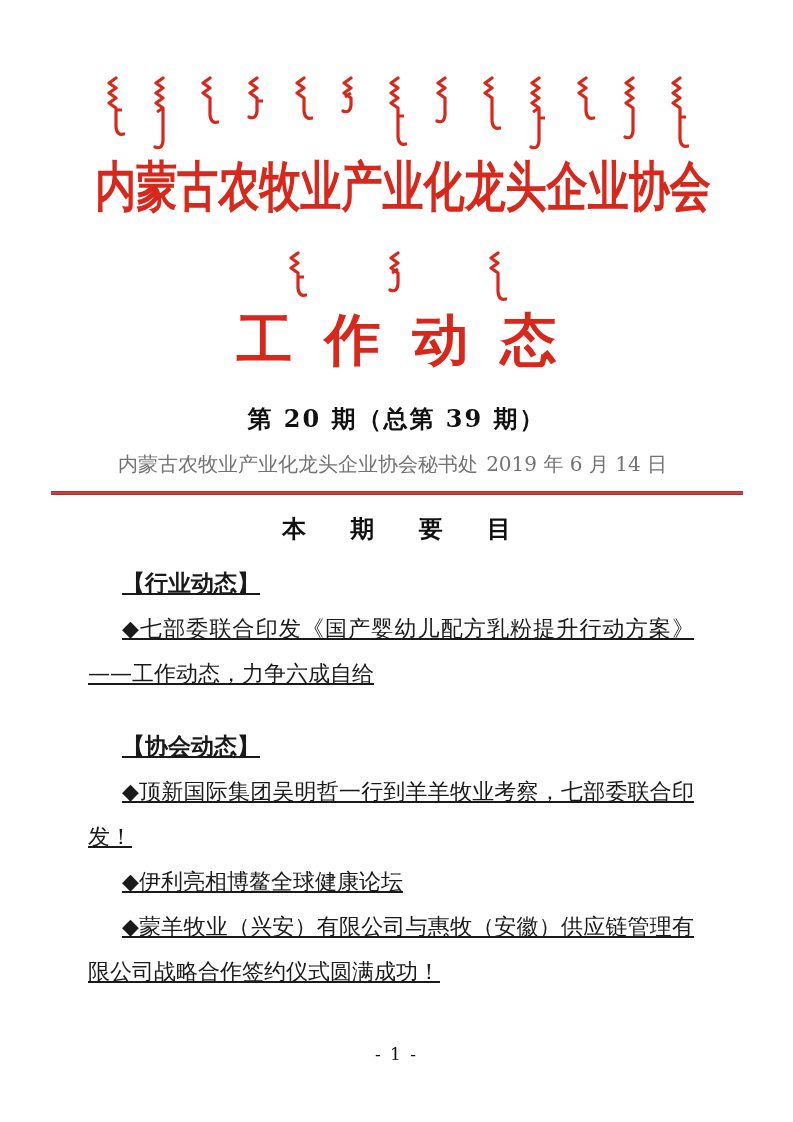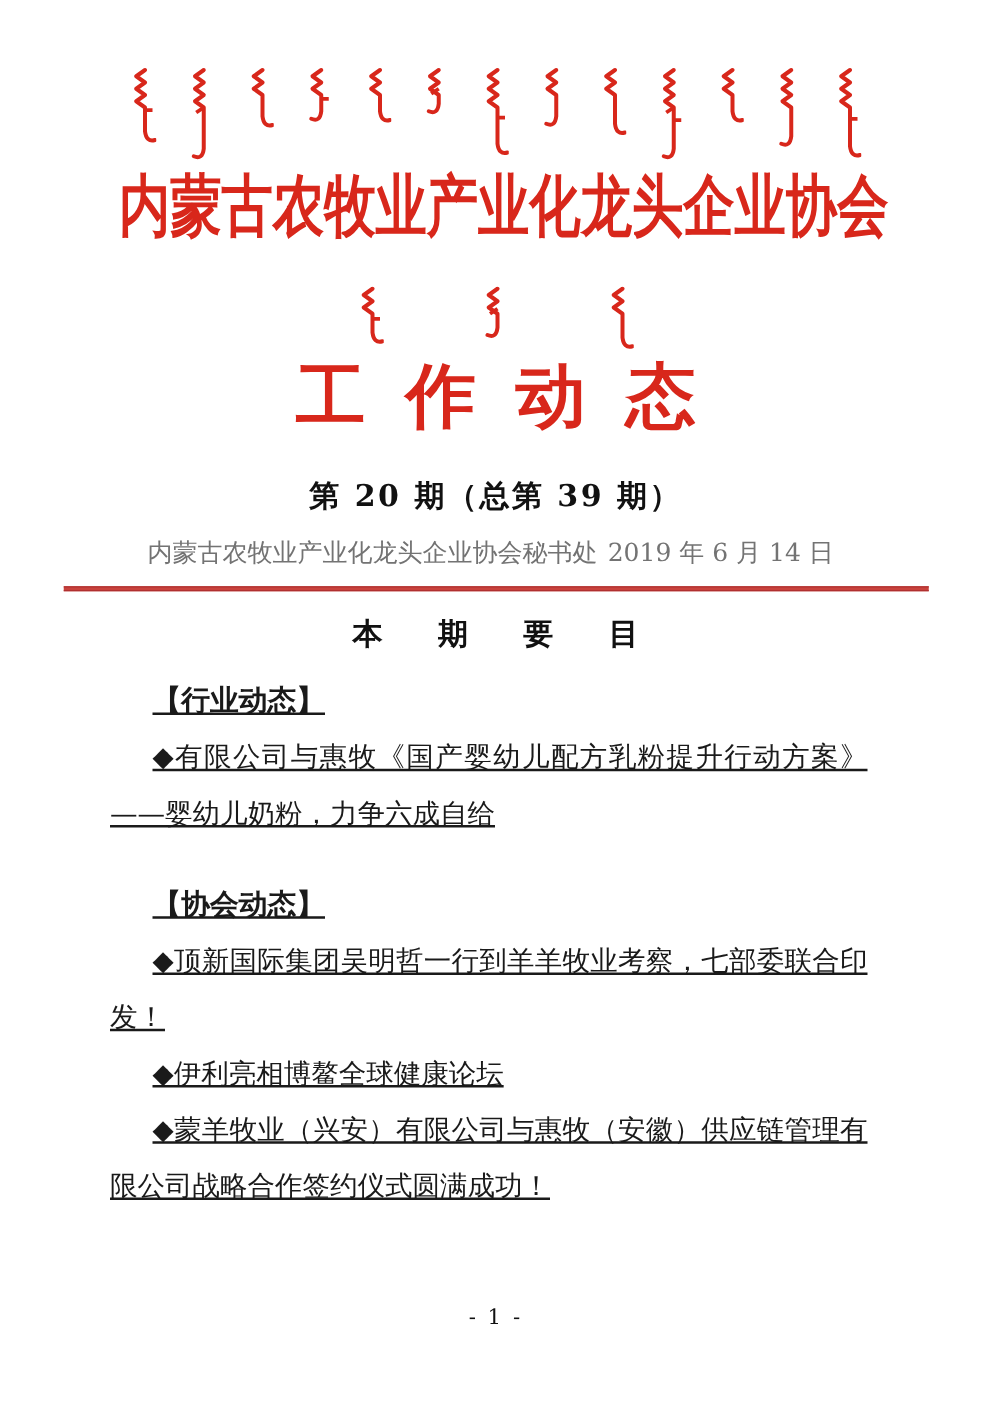--- a/index.html
+++ b/index.html
@@ -6,21 +6,21 @@
   .page{
     position:relative;
     width:793px;height:1122px;
     margin:0 auto;
     background:#ffffff;
     overflow:hidden;
     font-family:"DejaVu Serif","Liberation Serif",serif;
     color:#1a1a1a;
   }
   
-  .masthead{padding-top:54px;text-align:center;}
+  .masthead{padding-top:76px;text-align:center;}
   .mongol-row{display:flex;justify-content:center;align-items:flex-start;}
   .mongol-row-top{height:78px;gap:27px;}
   .mongol-row-sub{height:50px;gap:80px;margin-top:36px;}
   .mongol-cluster{display:block;}
   .org-title{
     margin-top:3px;
     line-height:58px;height:58px;
     font-size:54px;font-weight:bold;
     color:#d8271b;
     white-space:nowrap;
@@ -168,21 +168,21 @@
 
     <div class="red-rule"></div>
   </div>
 
   <div class="toc-heading">本 期 要 目</div>
 
   <div class="toc">
 
     <p class="section-title">【行业动态】</p>
 
-    <p class="entry">◆有限公司与惠牧《国产婴幼儿配方乳粉提升行动方案》——婴幼儿奶粉，力争六成自给</p>
+    <p class="entry">◆七部委联合印发《国产婴幼儿配方乳粉提升行动方案》——工作动态，力争六成自给</p>
 
     <p class="section-title section-gap">【协会动态】</p>
 
     <p class="entry">◆顶新国际集团吴明哲一行到羊羊牧业考察，七部委联合印发！</p>
 
     <p class="entry">◆伊利亮相博鳌全球健康论坛</p>
 
     <p class="entry">◆蒙羊牧业（兴安）有限公司与惠牧（安徽）供应链管理有限公司战略合作签约仪式圆满成功！</p>
   </div>
 

